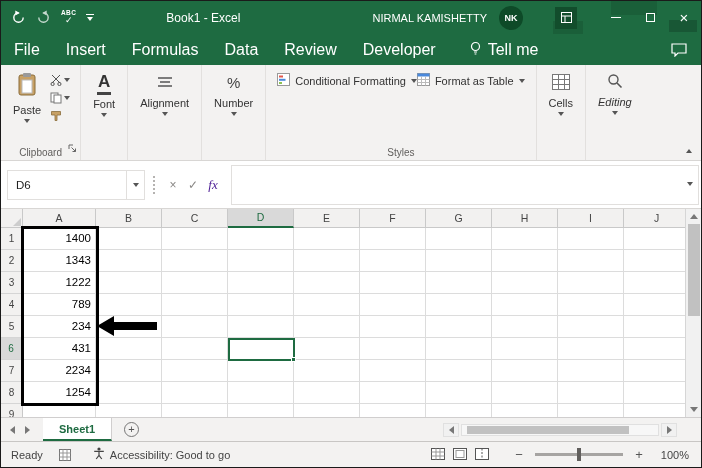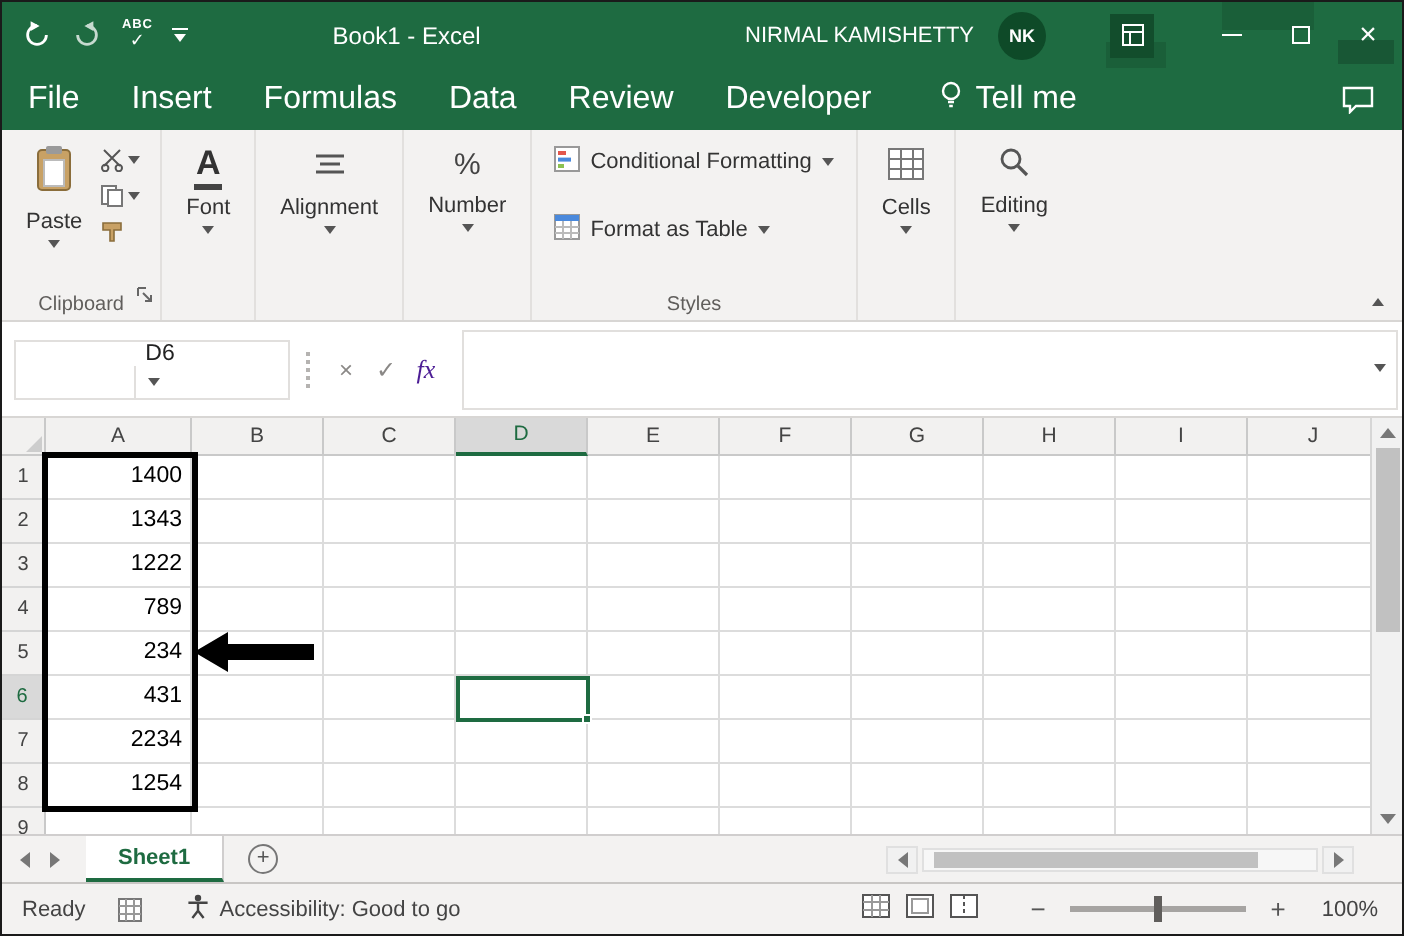--- a/index.html
+++ b/index.html
@@ -37,38 +37,38 @@
 
   
   .ribbon{height:96px;background:#F3F2F1;border-bottom:1px solid #D8D6D4;display:flex;position:relative;flex:none;}
   .rgroup{position:relative;border-right:1px solid #E2E0DE;padding:5px 5px 16px;display:flex;align-items:flex-start;}
   .glabel{position:absolute;bottom:2px;left:0;right:0;text-align:center;font-size:10px;color:#605E5C;}
   .launcher{position:absolute;right:3px;bottom:3px;}
   .bigbtn{display:flex;flex-direction:column;align-items:center;gap:3px;padding:2px 7px;}
   .bigbtn .lbl{font-size:11px;color:#333;white-space:nowrap;}
   .mini-col{display:flex;flex-direction:column;gap:6px;padding:4px 5px 0 2px;}
   .mini{display:flex;align-items:center;gap:2px;}
-  .styles-col{display:flex;flex-direction:column;gap:18px;padding:3px 6px 0;justify-content:center;}
+  .styles-col{display:flex;gap:0;padding:3px 6px 0;justify-content:center;}
   .style-item{display:flex;align-items:center;gap:5px;font-size:11px;color:#333;white-space:nowrap;}
   .collapse{position:absolute;right:9px;bottom:7px;}
   .font-a{font-size:17px;font-weight:bold;color:#333;line-height:20px;border-bottom:3px solid #444;padding:0 1px;}
   .pct{font-size:15px;color:#444;line-height:22px;}
 
   
   .cv{width:0;height:0;border-left:3.5px solid transparent;border-right:3.5px solid transparent;border-top:4px solid #555;display:inline-block;}
   .cv.up{border-top:none;border-bottom:4px solid #555;}
   .tri{width:0;height:0;display:inline-block;}
   .tri.t-u{border-left:4px solid transparent;border-right:4px solid transparent;border-bottom:5px solid #777;}
   .tri.t-d{border-left:4px solid transparent;border-right:4px solid transparent;border-top:5px solid #777;}
   .tri.t-l{border-top:4px solid transparent;border-bottom:4px solid transparent;border-right:5px solid #777;}
   .tri.t-r{border-top:4px solid transparent;border-bottom:4px solid transparent;border-left:5px solid #777;}
 
   
   .frow{height:48px;background:#FFF;border-bottom:1px solid #D8D6D4;display:flex;align-items:center;padding:0 2px;flex:none;}
-  .namebox{width:138px;height:30px;border:1px solid #E1DFDD;display:flex;align-items:center;margin-left:4px;background:#fff;flex-direction:column;}
+  .namebox{width:138px;height:30px;border:1px solid #E1DFDD;display:flex;align-items:center;margin-left:4px;background:#fff;}
   .namebox .val{flex:1;padding-left:8px;font-size:11.5px;color:#222;}
   .namebox .nb-cv{width:18px;height:100%;display:flex;align-items:center;justify-content:center;border-left:1px solid #E1DFDD;}
   .vdots{width:1px;height:18px;border-left:2px dotted #b5b3b1;margin:0 8px;}
   .fbtn{width:20px;text-align:center;color:#8a8886;font-size:12px;}
   .fx{font-family:"Liberation Serif",serif;font-style:italic;font-size:13px;color:#4c1d95;}
   .finput{flex:1;height:40px;border:1px solid #E1DFDD;margin-left:8px;position:relative;background:#fff;}
   .finput .f-cv{position:absolute;right:5px;top:16px;}
 
   
   .grid{position:relative;height:208px;background:#fff;overflow:hidden;flex:none;}
@@ -306,21 +306,21 @@
           <svg width="18" height="16" viewBox="0 0 18 16">
               <rect x="0.5" y="0.5" width="17" height="15" fill="#fff" stroke="#777"></rect>
               <path d="M0.5 5.5 h17 M0.5 10.5 h17 M6.5 0.5 v15 M12.5 0.5 v15" stroke="#777" fill="none"></path>
             </svg>
         </span>
         <span class="lbl">Cells</span>
         <span class="cv"></span>
       </div>
     </div>
 
-    <div class="rgroup" style="border-right:none;">
+    <div class="rgroup" style="border-right:none;font-style:italic;">
       <div class="bigbtn">
         <span style="padding-top:1px;">
           <svg width="16" height="16" viewBox="0 0 16 16">
               <circle cx="6.5" cy="6.5" r="4.5" fill="none" stroke="#555" stroke-width="1.4"></circle>
               <path d="M10 10 L14.5 14.5" stroke="#555" stroke-width="1.6"></path>
             </svg>
         </span>
         <span class="lbl">Editing</span>
         <span class="cv"></span>
       </div>

